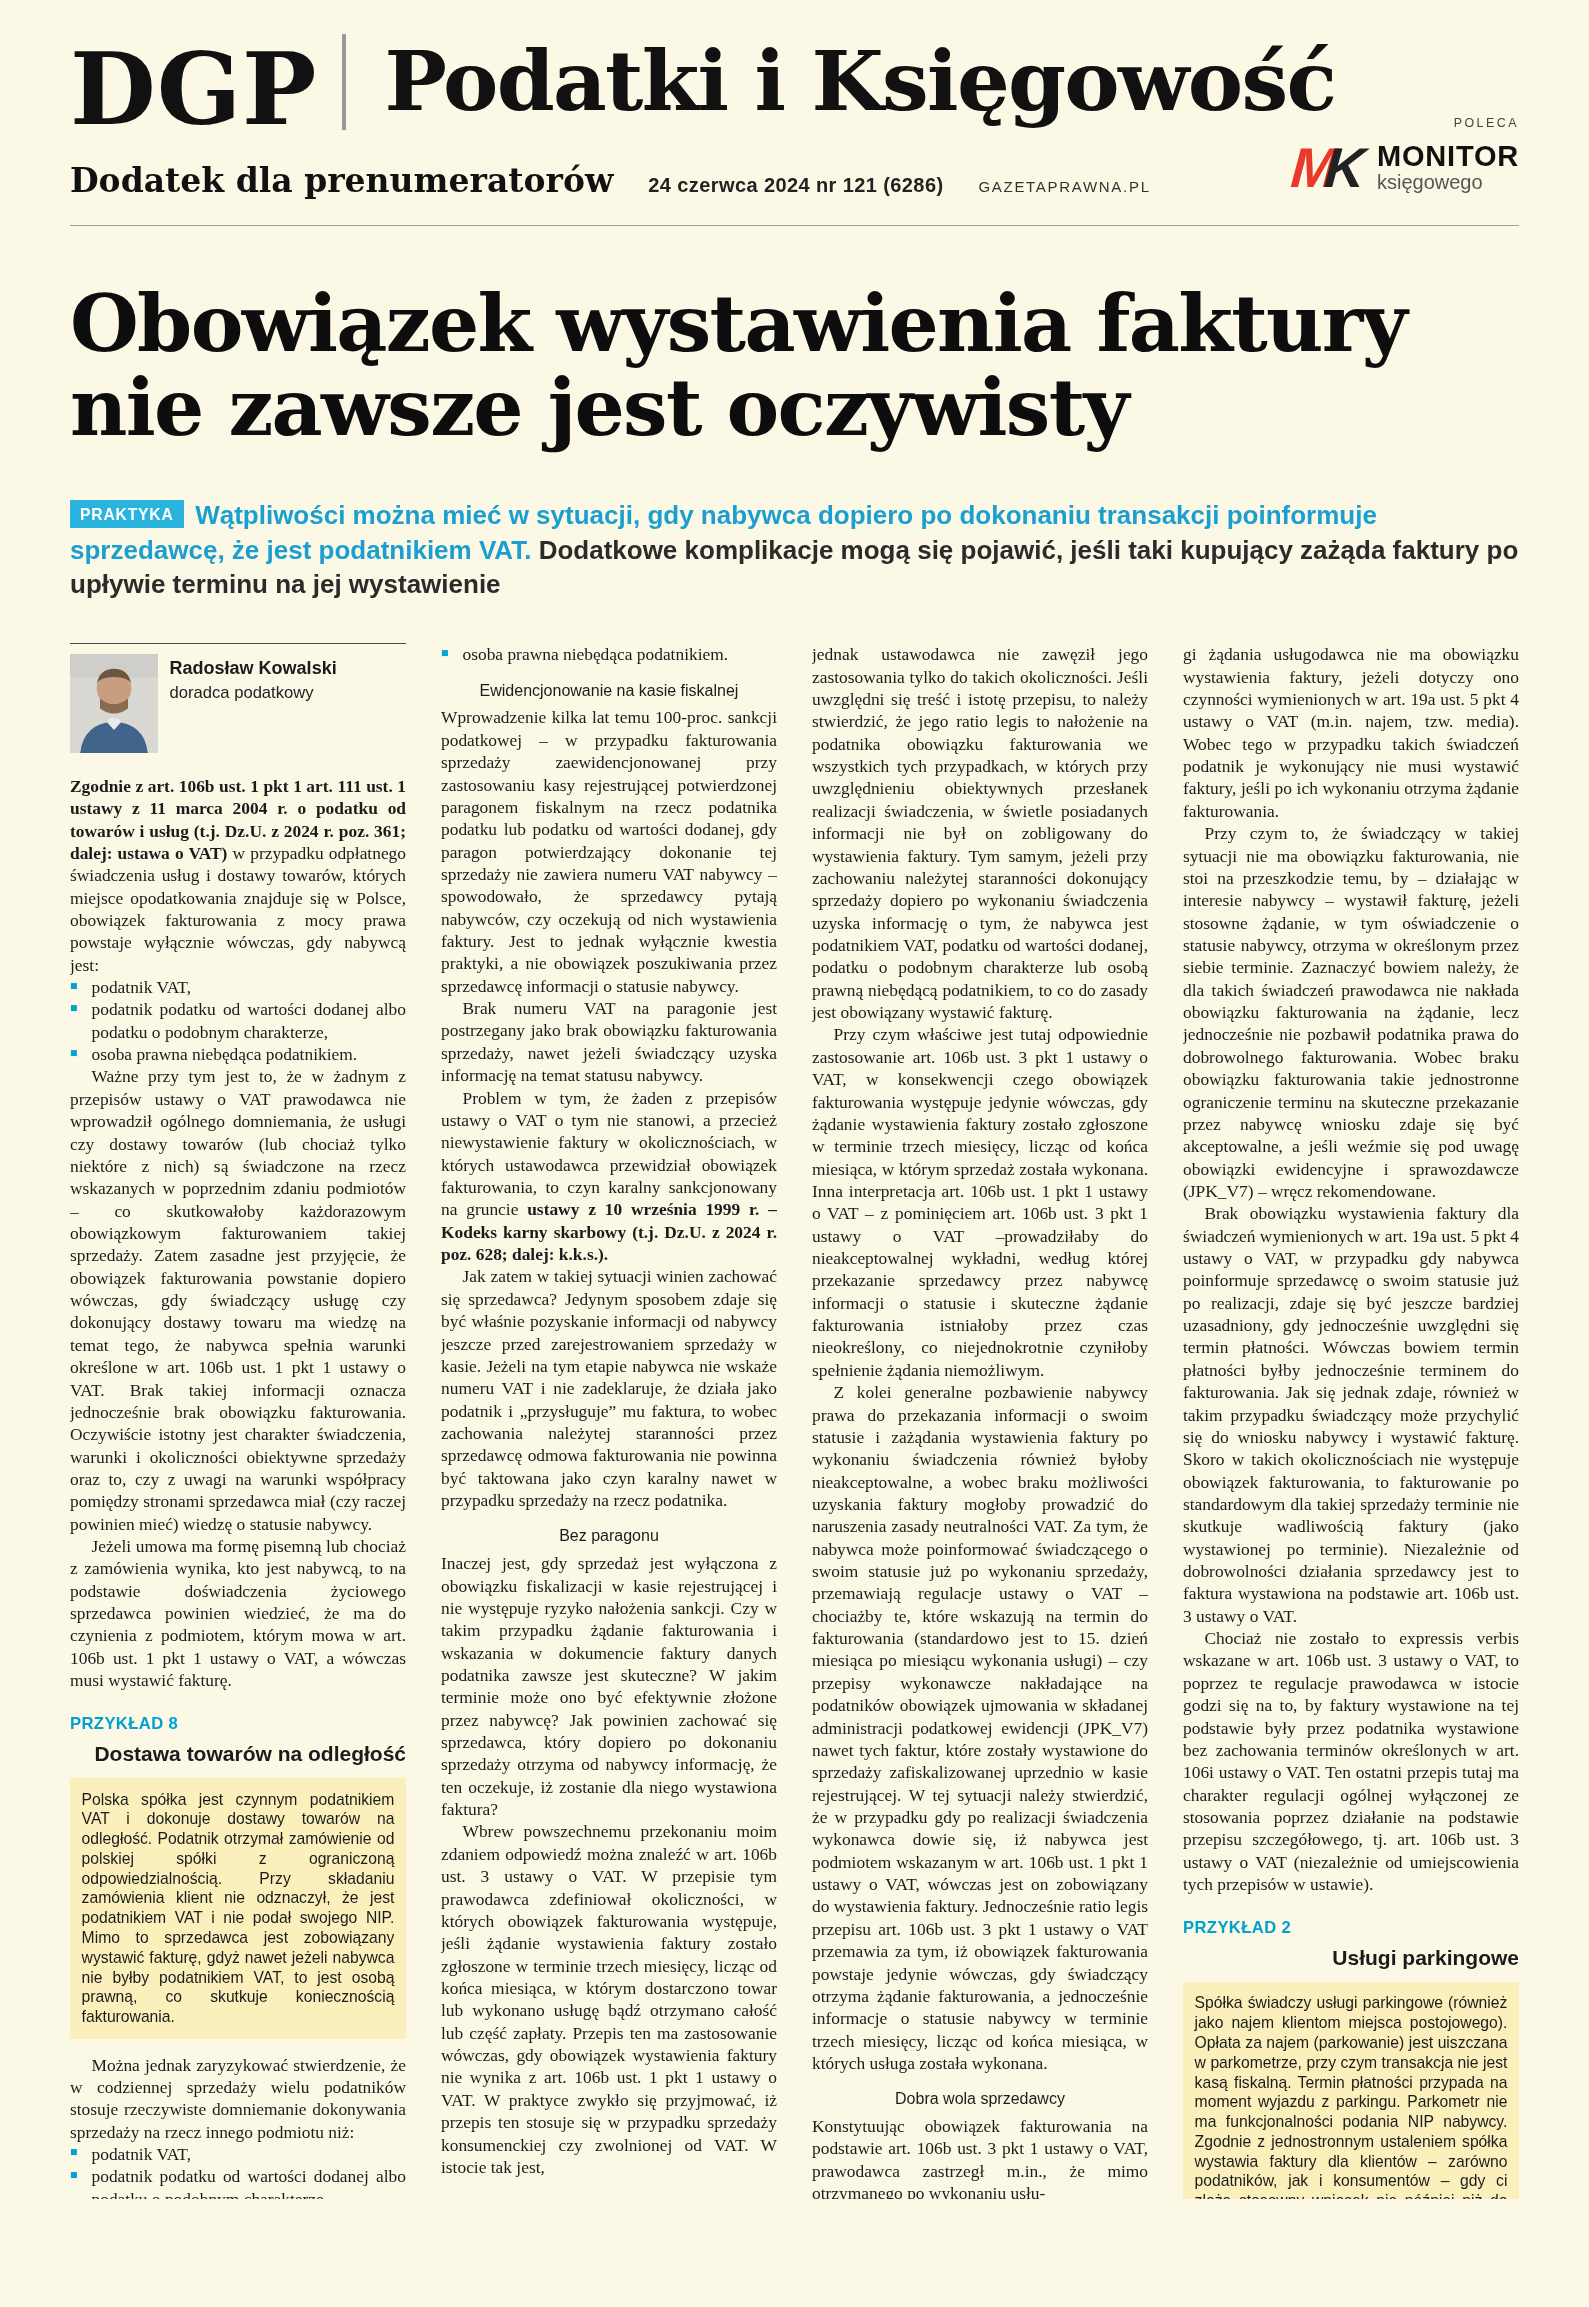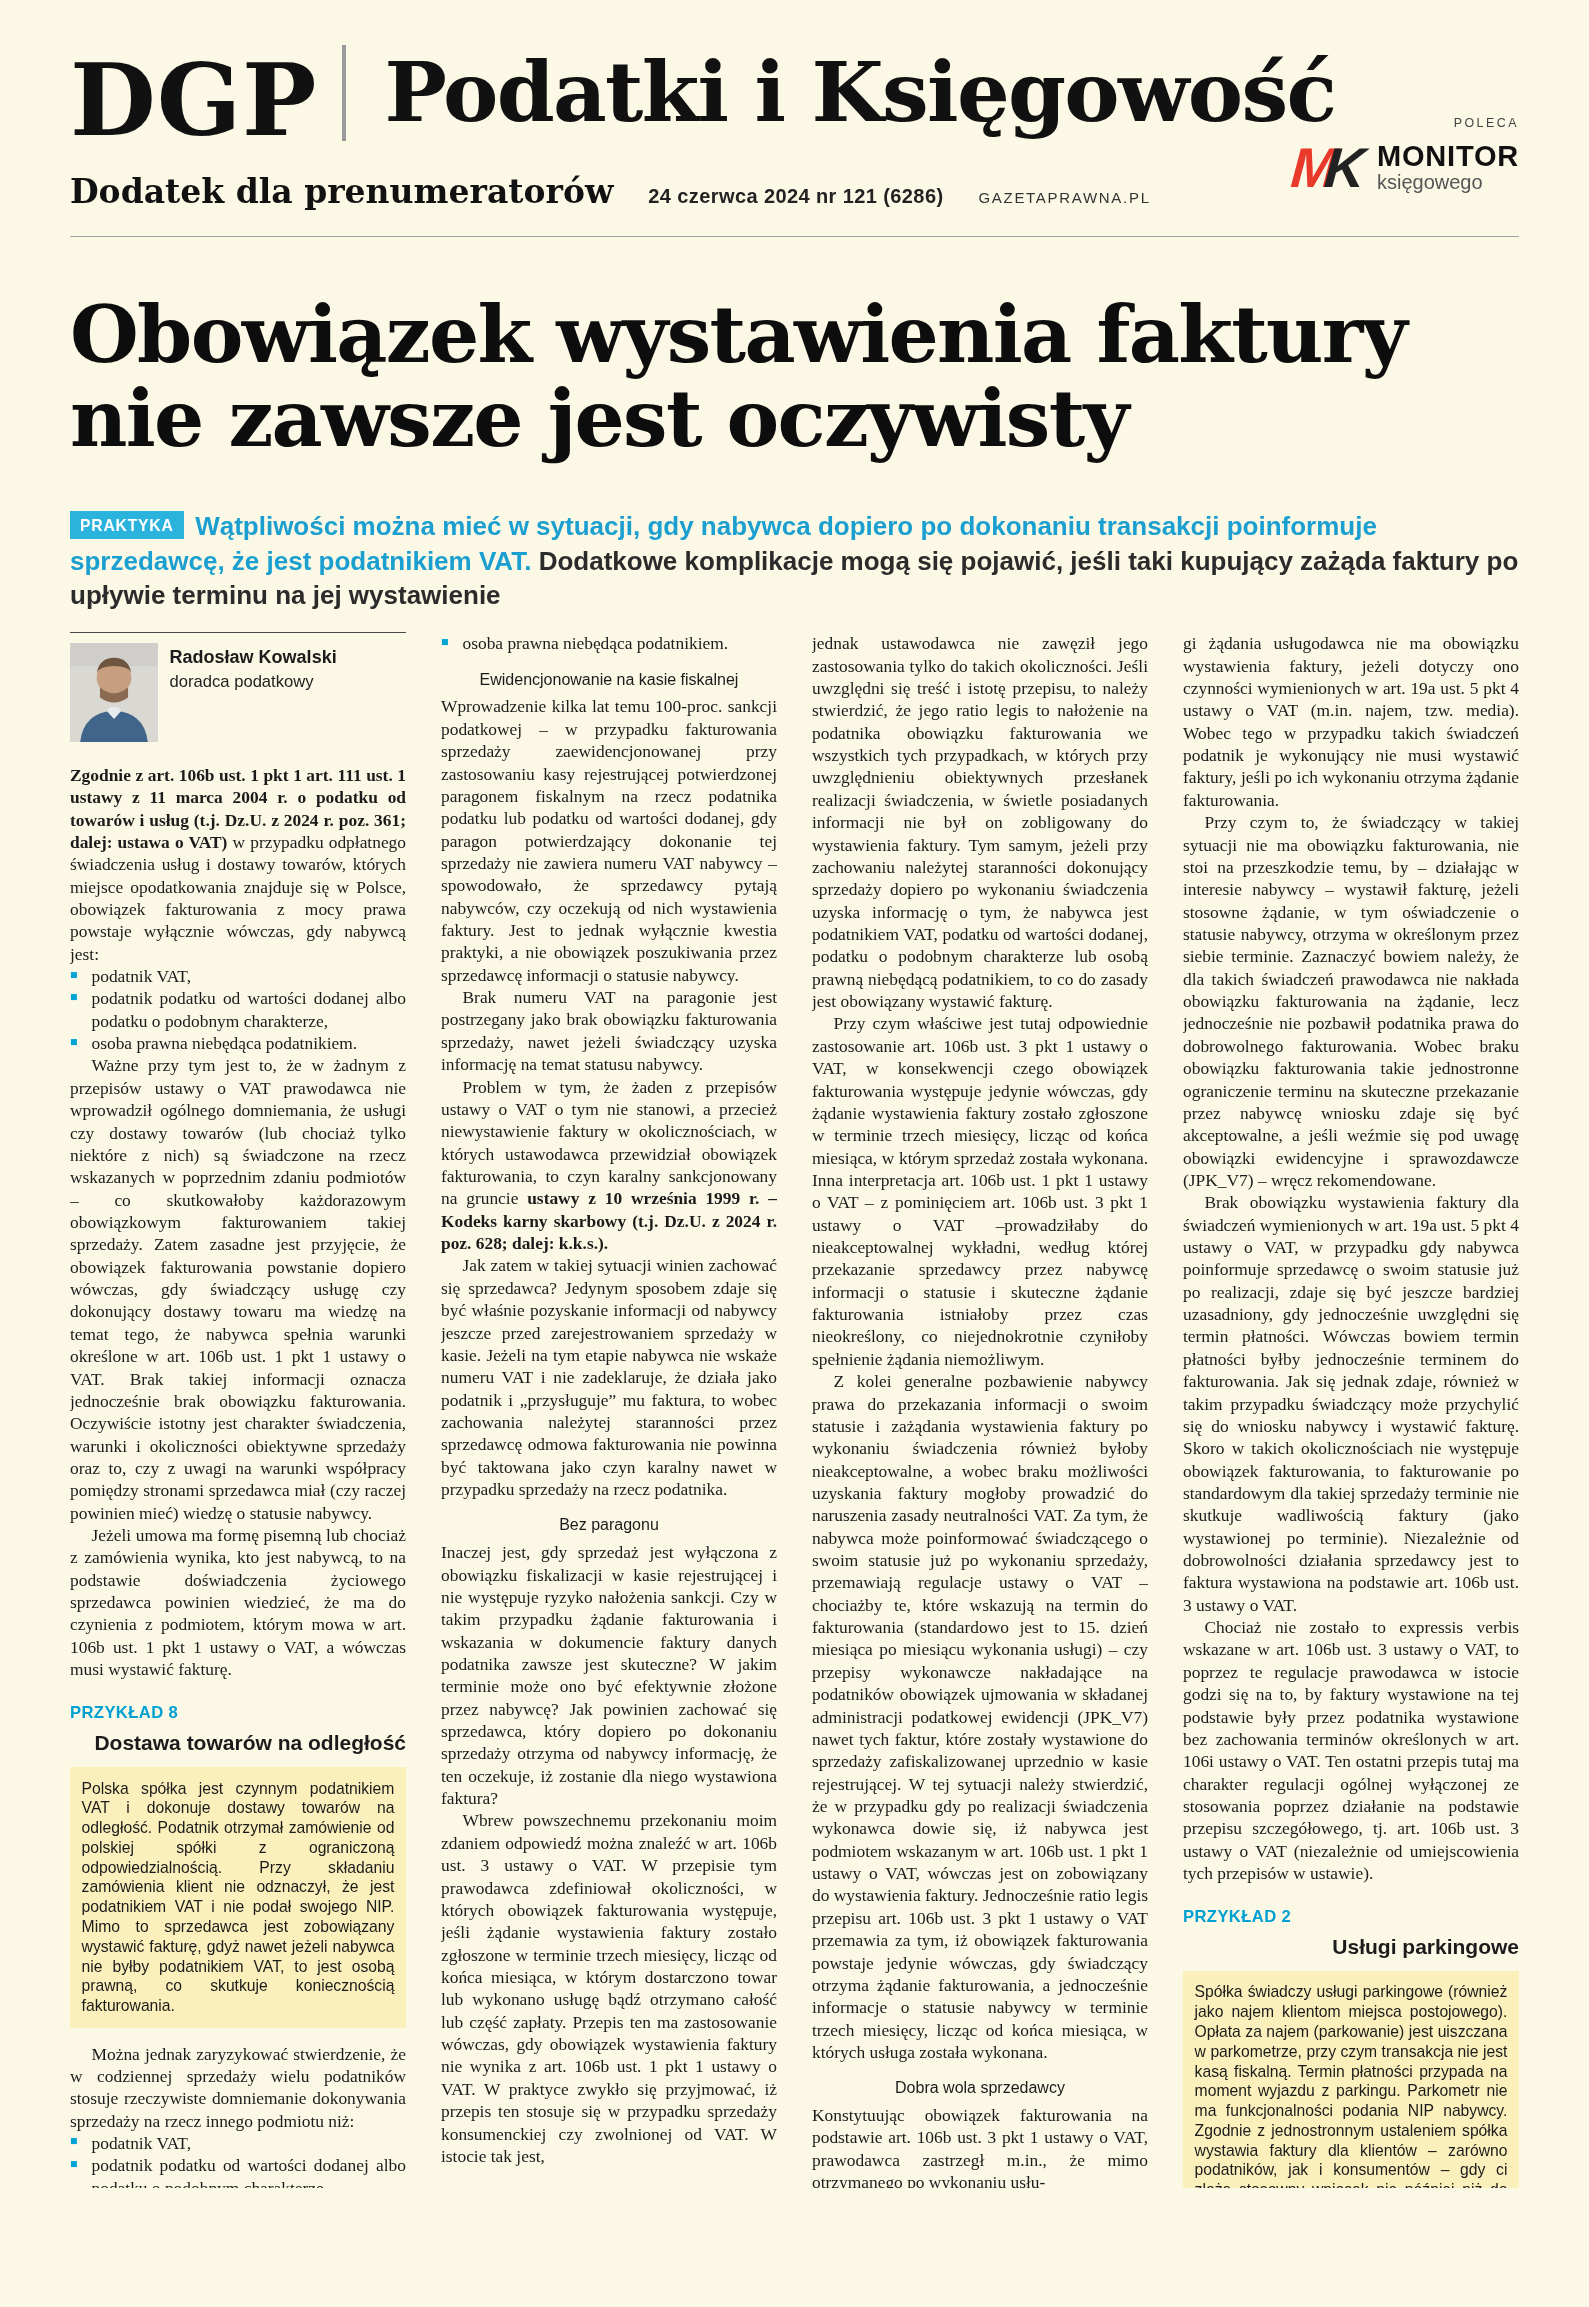--- a/index.html
+++ b/index.html
@@ -8,21 +8,21 @@
     width:1589px;height:2307px;
     background:#fcf8e6;
     color:#1b1b1b;
     font-family:"Liberation Serif",serif;
     overflow:hidden;
     margin:0 auto;
   }
   .inner{padding:0 70px;}
 
   
-  .masthead{padding-top:40px;position:relative;}
+  .masthead{padding-top:29px;position:relative;}
   .brand-row{display:flex;align-items:flex-end;gap:25px;}
   .dgp-logo{
     font-family:"DejaVu Serif",serif;font-weight:bold;
     font-size:99px;line-height:.88;letter-spacing:0.8px;color:#111;
   }
   .brand-sep{width:3.3px;height:96px;background:#9a9a9a;margin-bottom:3.3px;}
   .brand-title{
     font-family:"DejaVu Serif",serif;font-weight:bold;margin:14px;
     font-size:83px;line-height:.92;letter-spacing:-1.7px;color:#111;
   }
@@ -54,21 +54,21 @@
   }
   .badge{
     display:inline-block;background:#2ab3dd;color:#fff;
     font-size:15.7px;letter-spacing:0.8px;padding:4.1px 10px 3.3px 10px;
     margin-right:11.6px;vertical-align:4.1px;
   }
   .lead-hl{color:#1a9fd0;}
   .lead-rest{color:#2b2b2b;}
 
   
-  .columns{display:flex;gap:35px;margin-top:19px;height:1556px;}
+  .columns{display:flex;gap:35px;margin-top:41px;height:1556px;}
   .col{flex:1;overflow:hidden;font-size:17.4px;line-height:1.285;text-align:justify;hyphens:auto;}
 
   .body-p{margin:0;}
   .body-p .b{font-weight:bold;}
   .ind{text-indent:21.5px;}
   .bullet{margin:0;padding-left:21.5px;position:relative;}
   .bullet .sq{position:absolute;left:0;top:2.5px;color:#00a3d4;font-size:12.4px;}
   .section-heading{
     font-family:"Liberation Sans",sans-serif;font-weight:normal;
     font-size:16px;line-height:1.2;margin:15px 0 6.6px 0;text-align:center;

